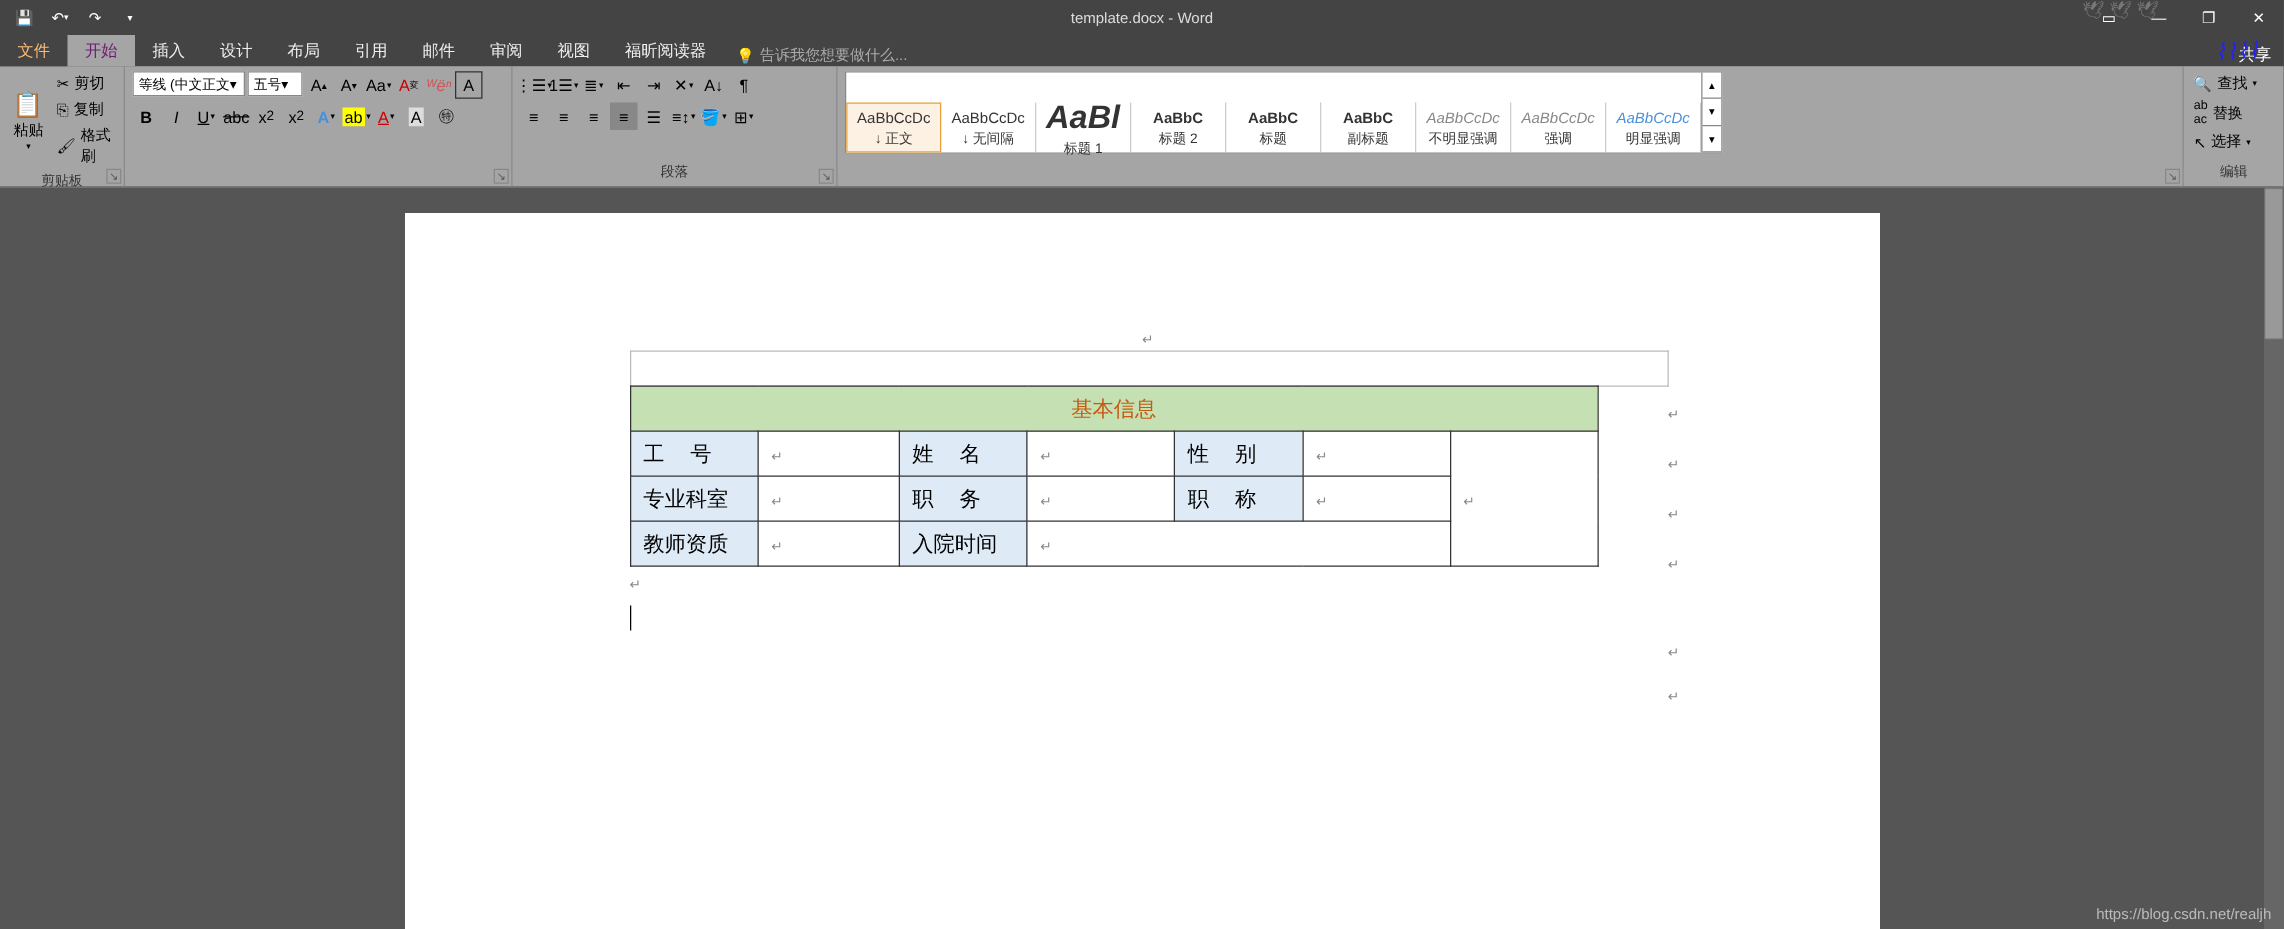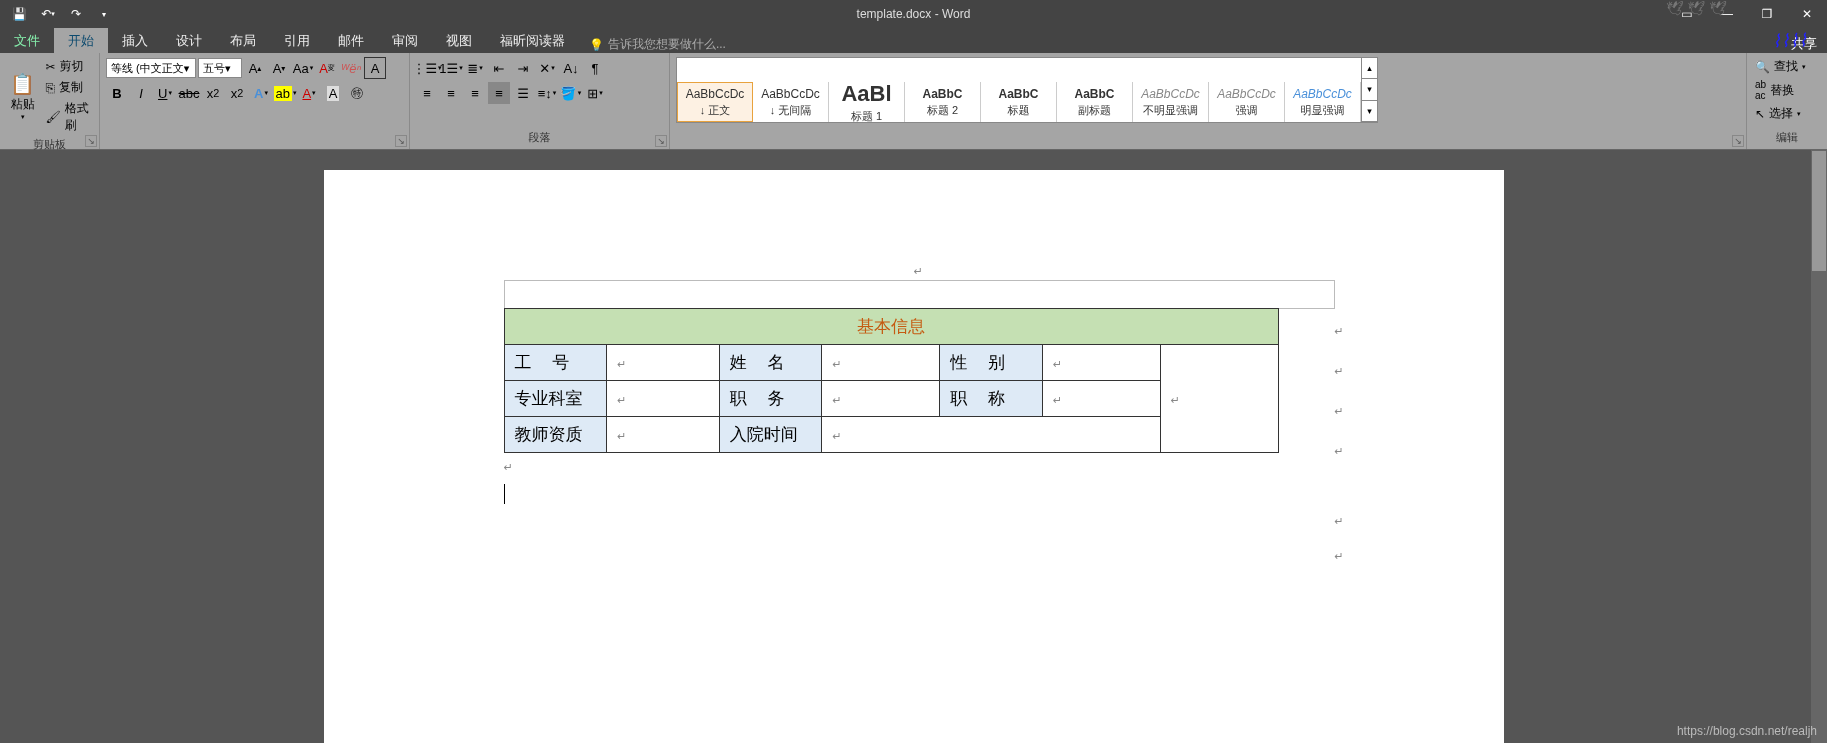--- a/index.html
+++ b/index.html
@@ -9,57 +9,57 @@
 .titlebar { background: #444; height: 28px; display: flex; align-items: center; color: #ccc; font-size: 12px; position: relative; }
 .titlebar-left { display: flex; align-items: center; gap: 4px; padding-left: 8px; }
 .titlebar .qat-btn { width: 24px; height: 24px; display: flex; align-items: center; justify-content: center; color: #fff; cursor: pointer; }
 .titlebar .title { position: absolute; left: 50%; transform: translateX(-50%); color: #ddd; }
 .titlebar-right { margin-left: auto; display: flex; }
 .titlebar-right .win-btn { width: 40px; height: 28px; display: flex; align-items: center; justify-content: center; color: #fff; cursor: pointer; font-size: 12px; }
 
 
 .tabs { background: #444; height: 25px; display: flex; align-items: flex-end; color: #eee; font-size: 13px; padding-left: 0; }
 .tab { padding: 4px 14px; cursor: pointer; height: 25px; display: flex; align-items: center; }
-.tab.file { background: #444; color: #86efac; }
-.tab.active { background: #a5a5a5; color: #0c4a6e; }
+.tab.file { background: #444; color: #fdba74; }
+.tab.active { background: #a5a5a5; color: #701a75; }
 .tell-me { color: #aaa; font-size: 12px; margin-left: 10px; display: flex; align-items: center; gap: 4px; }
 .share-area { margin-left: auto; padding-right: 10px; color: #fff; position: relative; }
 .scribble { color: #22f; font-style: italic; position: absolute; right: 20px; top: -5px; font-size: 18px; pointer-events: none; transform: rotate(-2deg); }
 
 
 .ribbon { background: #a5a5a5; height: 97px; display: flex; border-bottom: 1px solid #666; }
 .group { border-right: 1px solid #8a8a8a; padding: 4px 6px 2px 6px; display: flex; flex-direction: column; position: relative; }
 .group-label { text-align: center; font-size: 11px; color: #333; margin-top: auto; padding: 2px 0; }
 .group-content { display: flex; flex: 1; }
 .dialog-launcher { position: absolute; right: 2px; bottom: 2px; font-size: 9px; color: #555; cursor: pointer; width: 12px; height: 12px; border: 1px solid #888; display:flex;align-items:center;justify-content:center;}
 
 
 .paste-big { display: flex; flex-direction: column; align-items: center; justify-content: center; width: 40px; cursor: pointer; }
 .paste-icon { font-size: 20px; }
 .clip-side { display: flex; flex-direction: column; gap: 2px; margin-left: 4px; font-size: 12px; }
 .clip-btn { display: flex; align-items: center; gap: 4px; cursor: pointer; padding: 1px 2px; }
 
 
-.font-row { display: flex; align-items: center; gap: 2px; }
+.font-row { display: flex; gap: 2px; }
 .font-col { display: flex; flex-direction: column; gap: 3px; }
 .combo { background: #fff; border: 1px solid #888; font-size: 11px; height: 20px; display: flex; align-items: center; padding: 0 4px; }
 .combo.font-name { width: 90px; }
 .combo.font-size { width: 44px; }
 .rb { width: 22px; height: 22px; display: flex; align-items: center; justify-content: center; cursor: pointer; font-size: 13px; }
 .rb.box { border: 1px solid #333; }
 .rb .dd { font-size: 7px; margin-left: 1px; }
 .underline-a { text-decoration: underline; color: #c00; }
 .hl-a { background: #ff0; padding: 0 2px; }
 
 
 .styles-gallery { display: flex; background: #fff; border: 1px solid #888; height: 66px; }
 .style-item { width: 76px; border-right: 1px solid #ccc; display: flex; flex-direction: column; align-items: center; justify-content: center; cursor: pointer; padding: 2px; margin-top: 24px; }
 .style-item.sel { border: 1px solid #e8a23d; background: #fdf1e3; }
 .style-preview { font-size: 12px; color: #333; }
-.style-preview.big { font-size: 22px; font-weight: bold; }
+.style-preview.big { font-size: 26px; font-weight: bold; font-style: italic; }
 .style-preview.bold { font-weight: bold; }
 .style-preview.italic { font-style: italic; color: #888; }
 .style-preview.blue { color: #4a90d9; font-style: italic; }
 .style-name { font-size: 11px; color: #333; margin-top: 2px; }
 .gallery-nav { width: 16px; display: flex; flex-direction: column; border-left: 1px solid #888; }
 .gallery-nav div { flex: 1; border-bottom: 1px solid #888; display: flex; align-items: center; justify-content: center; font-size: 9px; cursor: pointer; }
 
 
 .edit-col { display: flex; flex-direction: column; gap: 2px; font-size: 12px; }
 .edit-btn { display: flex; align-items: center; gap: 4px; cursor: pointer; padding: 1px 2px; }

